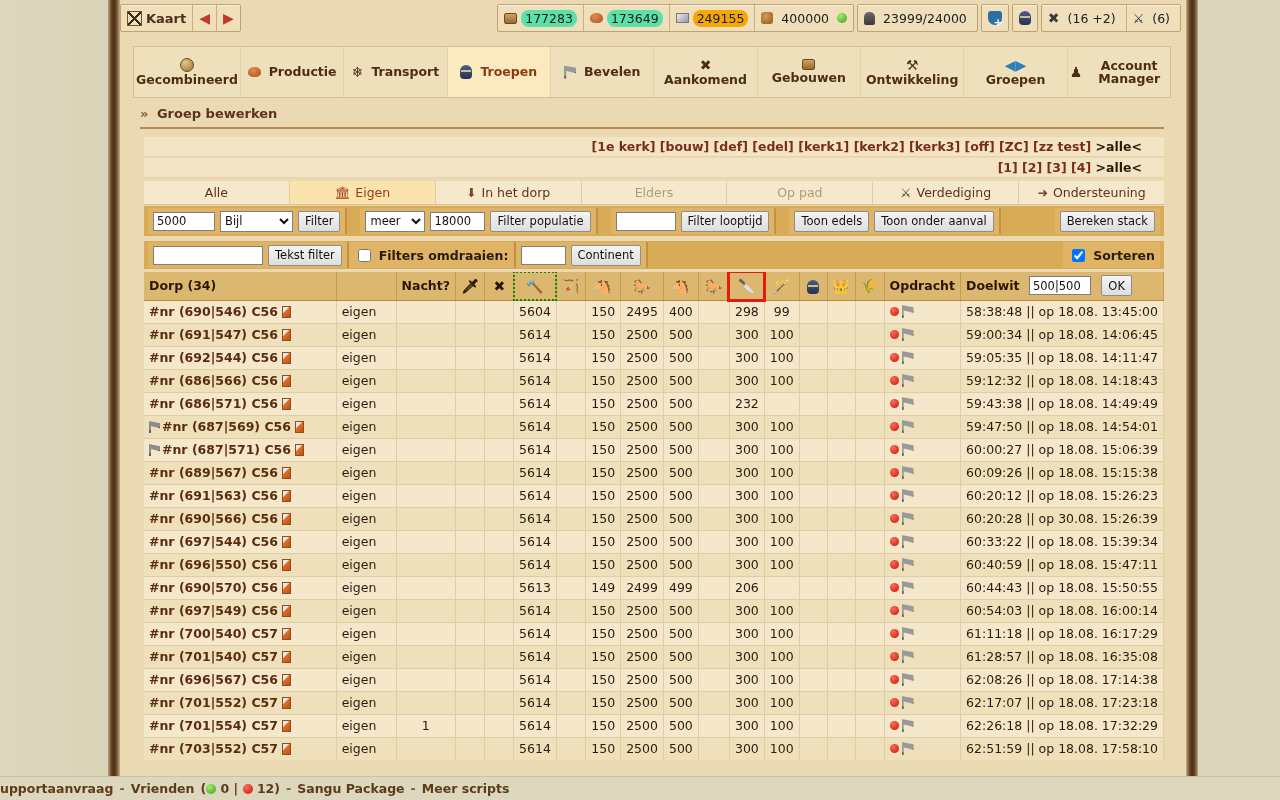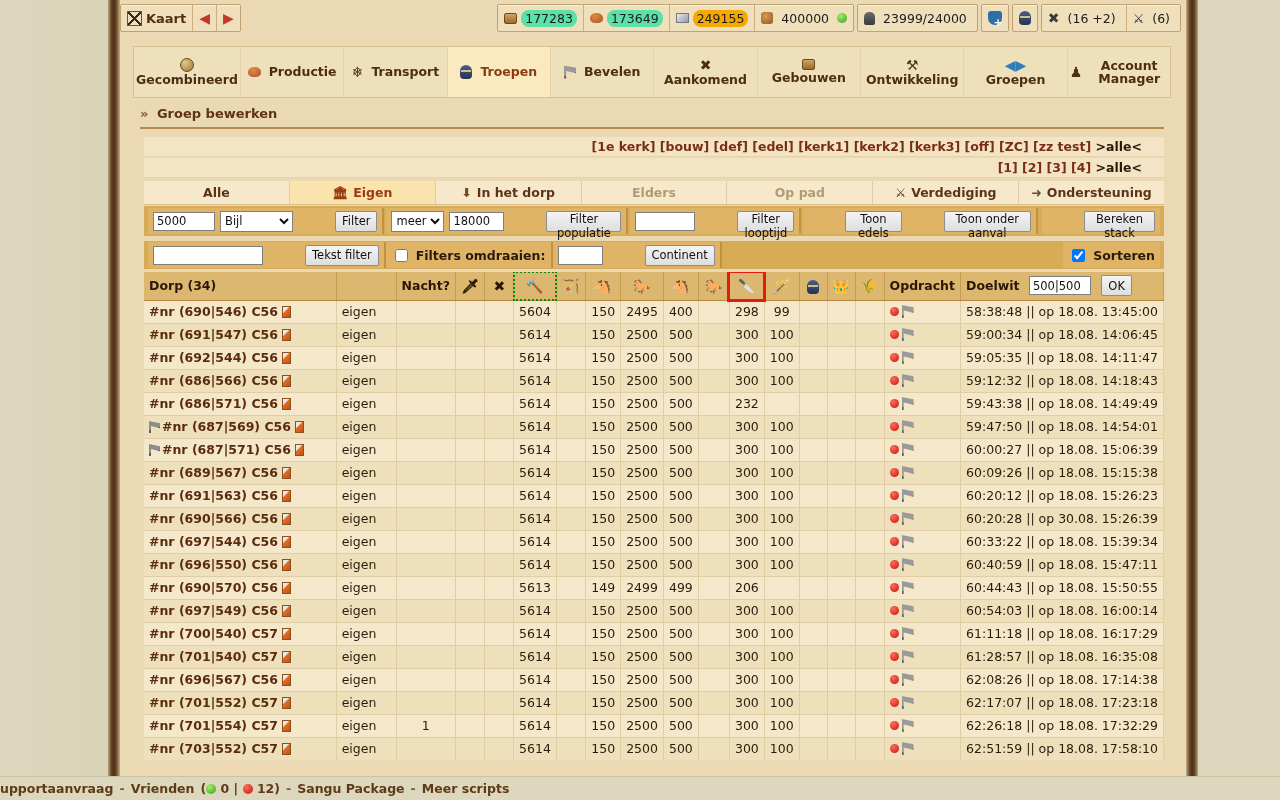--- a/index.html
+++ b/index.html
@@ -150,35 +150,35 @@
   
   #subtabs {
     position: absolute; left: 144px; top: 181px; width: 1020px; height: 24px;
     display: flex;
     background: #f6e9cb;
     border-bottom: 1px solid #d9bf90;
   }
   .subtab {
     flex: 1;
     display: flex; align-items: center; justify-content: center; gap: 5px;
-    font-size: 12.5px; font-weight: bold; color: #5d3317;
+    font-size: 12.5px; font-weight: normal; color: #5d3317;
     border-right: 1px solid #e1cda4;
     cursor: pointer;
   }
   .subtab:last-child { border-right: none; }
   .subtab.active { background: #fbe3ae; color: #9a3c10; }
   .subtab.disabled { color: #b29b74; }
 
   
   #filterbar {
     position: absolute; left: 144px; top: 206px; width: 1020px; height: 30px;
     background: #d8ab57;
     display: flex; align-items: center;
     padding: 0 4px;
-    gap: 2px;
+    gap: 13px;
   }
   .fgroup {
     display: flex; align-items: center; gap: 5px;
     background: #dfb467;
     height: 26px; padding: 0 5px;
     border-right: 2px solid #c29240;
   }
   input.txt {
     height: 19px; border: 1px solid #7f7f7f; background: #fff;
     font-size: 11.5px; padding: 0 3px; color: #111;
@@ -187,21 +187,20 @@
   select.sel {
     height: 21px; border: 1px solid #7f7f7f; background: #fff;
     font-size: 11.5px; color: #111;
     font-family: "DejaVu Sans", "Liberation Sans", sans-serif;
   }
   button.btn {
     height: 21px; background: linear-gradient(#f4f4f4,#dedede);
     border: 1px solid #8d8d8d; border-radius: 2px;
     font-size: 11.5px; color: #111; cursor: pointer; padding: 0 6px;
     font-family: "DejaVu Sans", "Liberation Sans", sans-serif;
-    margin-left: 37px;
   }
 
   
   #filterbar2 {
     position: absolute; left: 144px; top: 241px; width: 1020px; height: 28px;
     background: #d8ab57;
     display: flex; align-items: center;
     padding: 0 4px;
   }
   .chklabel { font-size: 12.5px; font-weight: bold; color: #2a1a0a; }

